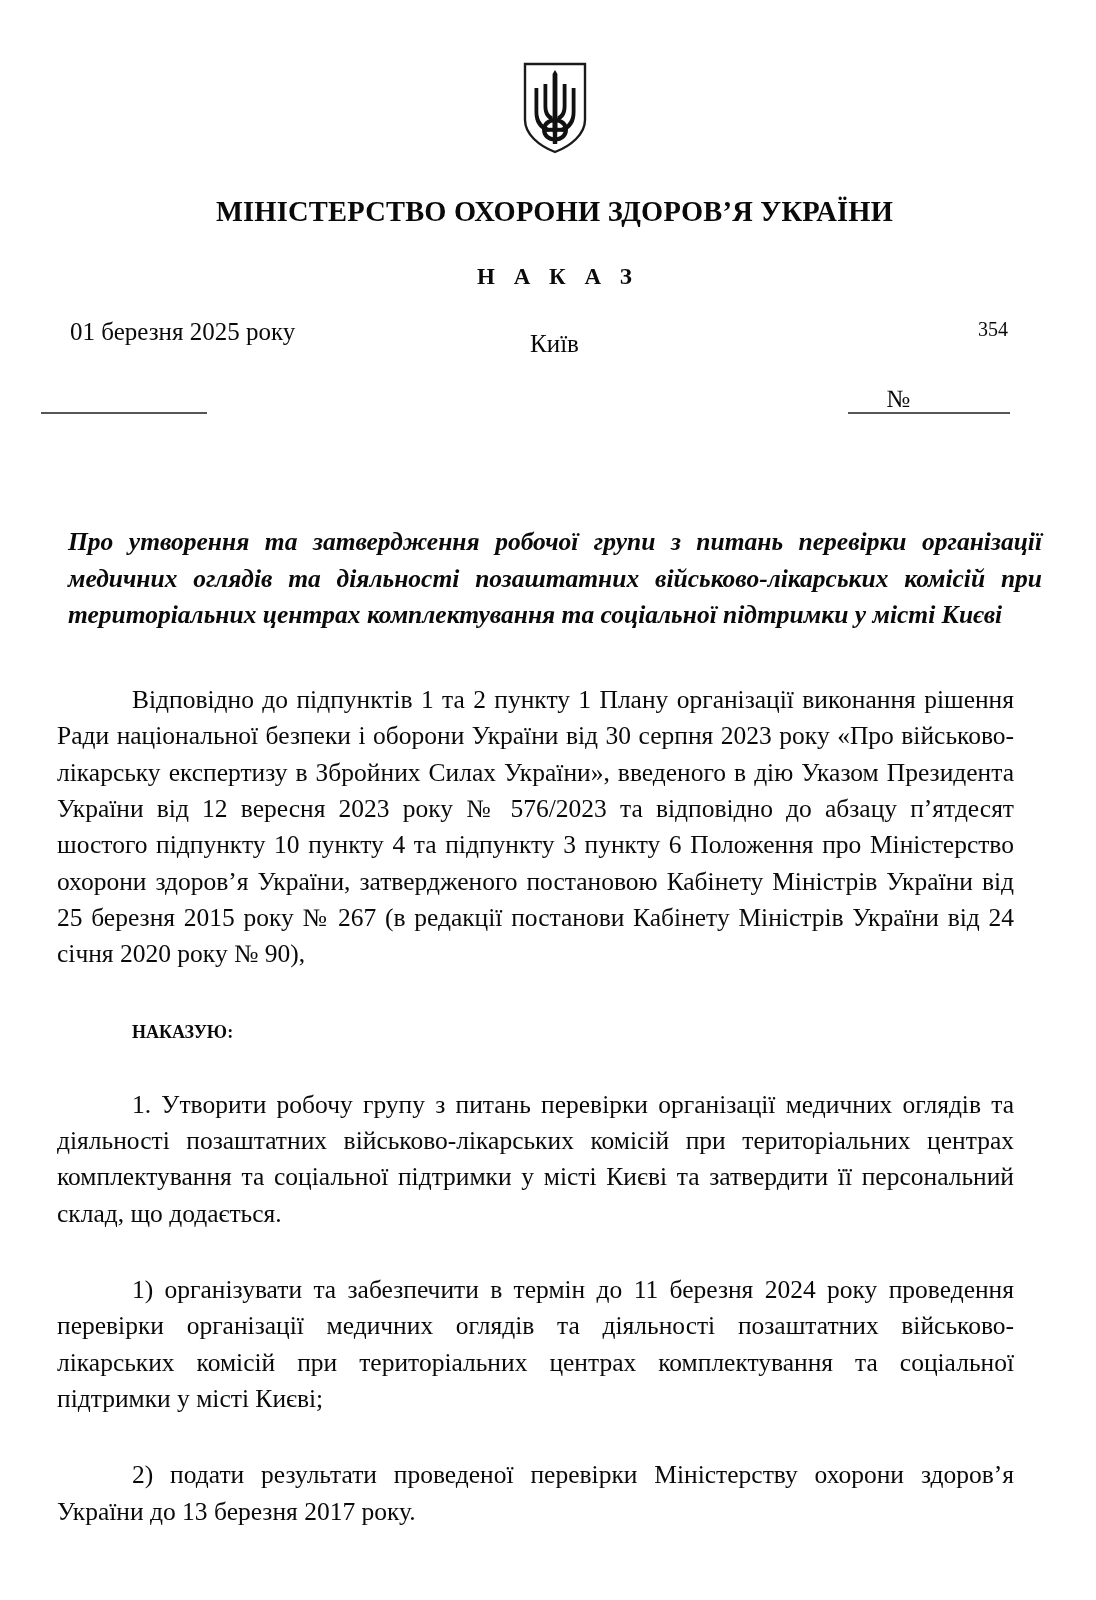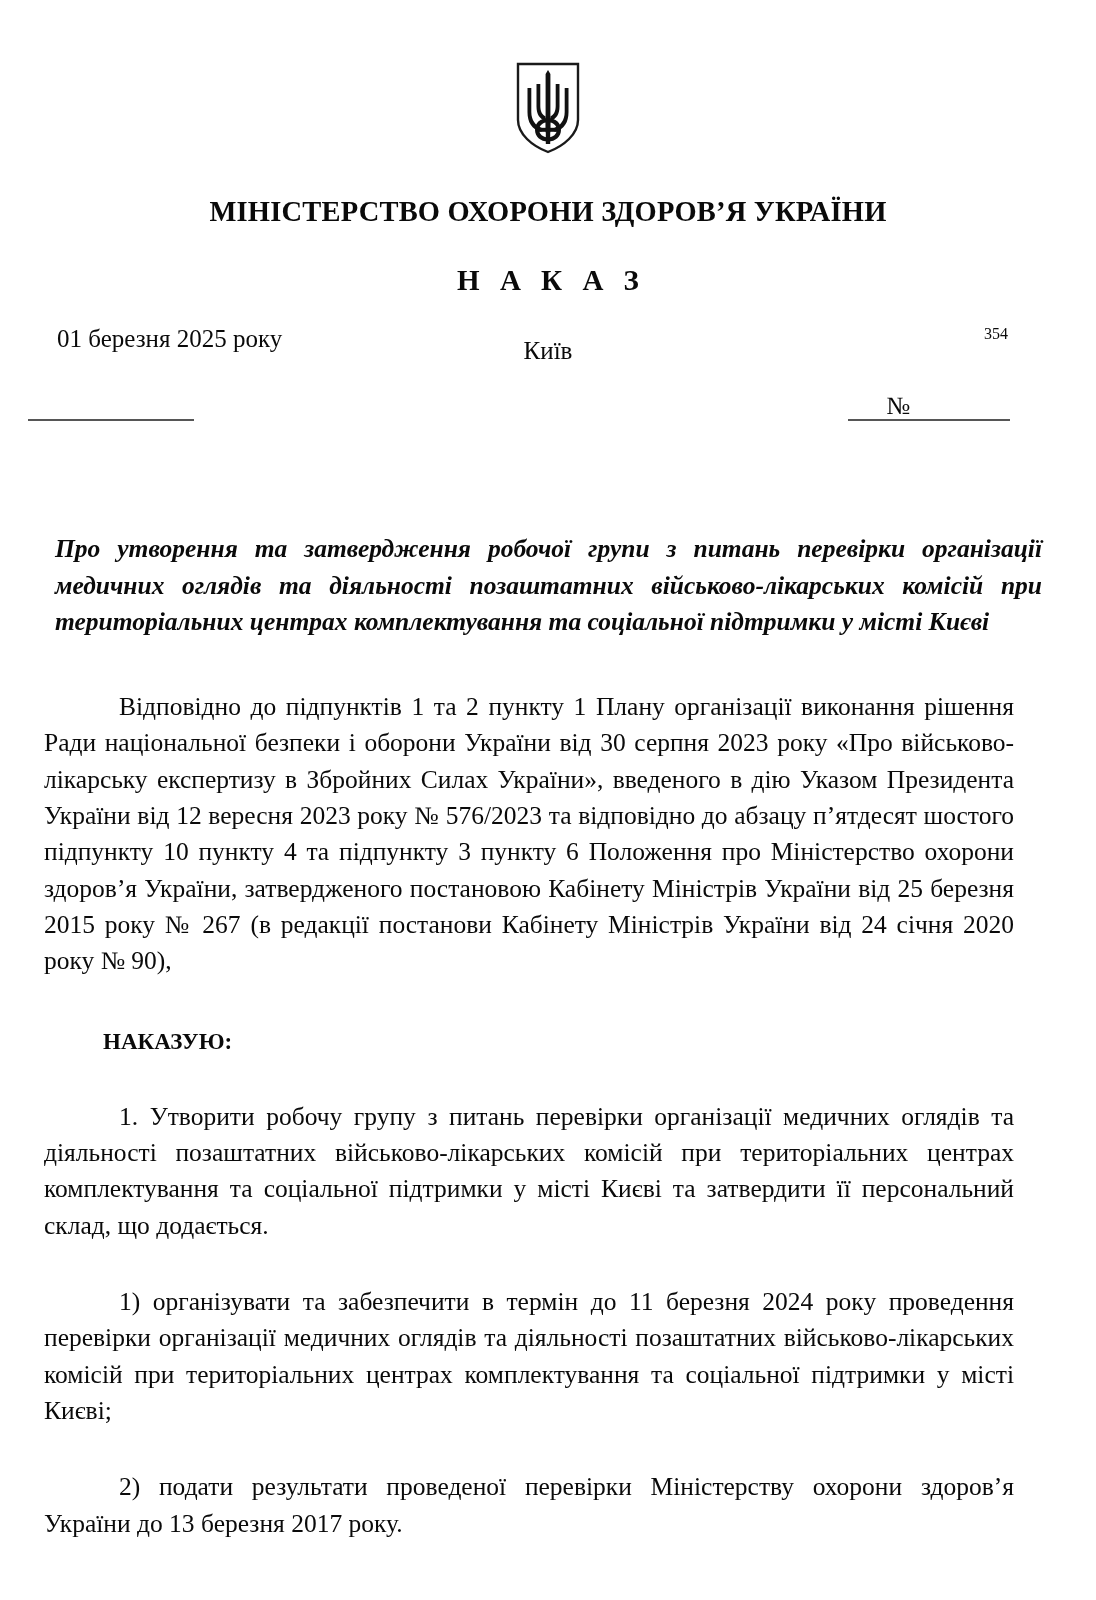--- a/index.html
+++ b/index.html
@@ -14,20 +14,21 @@
     overflow: hidden;
     font-family: "Liberation Serif", "DejaVu Serif", serif;
     color: #0a0a0a;
     position: relative;
   }
   .page {
     position: relative;
     width: 1096px;
     height: 1600px;
     box-sizing: border-box;
+    padding-left: 13px;
   }
 
   
   .emblem-wrap {
     width: 100%;
     display: flex;
     justify-content: center;
     padding-top: 62px;
   }
   .emblem {
@@ -40,21 +41,21 @@
     text-align: center;
     font-size: 28.5px;
     font-weight: bold;
     letter-spacing: 0.2px;
     line-height: 1.1;
     white-space: nowrap;
   }
   .doc-kind {
     margin: 37px 0 0 0;
     text-align: center;
-    font-size: 29px;
+    font-size: 23px;
     font-weight: bold;
     letter-spacing: 6.5px;
     text-indent: 6.5px;
   }
 
   
   .meta-row {
     position: relative;
     margin-top: 28px;
     height: 34px;
@@ -72,21 +73,21 @@
     right: 0;
     top: 0;
     text-align: center;
     font-size: 25px;
     margin-top: 12px;
   }
   .meta-number {
     position: absolute;
     right: 88px;
     top: 0;
-    font-size: 16px;
+    font-size: 20px;
     white-space: nowrap;
   }
 
   
   .rule-row {
     position: relative;
     margin-top: 36px;
     height: 32px;
   }
   .rule-left {
@@ -136,23 +137,23 @@
     text-align-last: left;
   }
   p.indent {
     text-indent: 75px;
   }
   p.gap-lg   { margin-top: 49px; }
   p.gap-md   { margin-top: 44px; }
   p.gap-sm   { margin-top: 40px; }
   .order-word {
     font-weight: bold;
-    font-size: 23px;
+    font-size: 18px;
     text-indent: 75px;
-    margin: 0;
+    margin: 16px;
   }
   .clipped {
     overflow: hidden;
   }
 </style>
 </head>
 <body>
 
 <div class="page">
 

